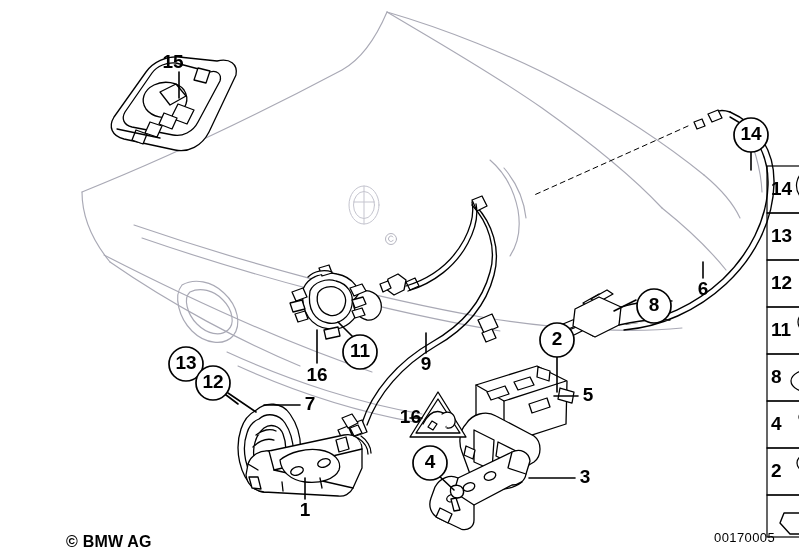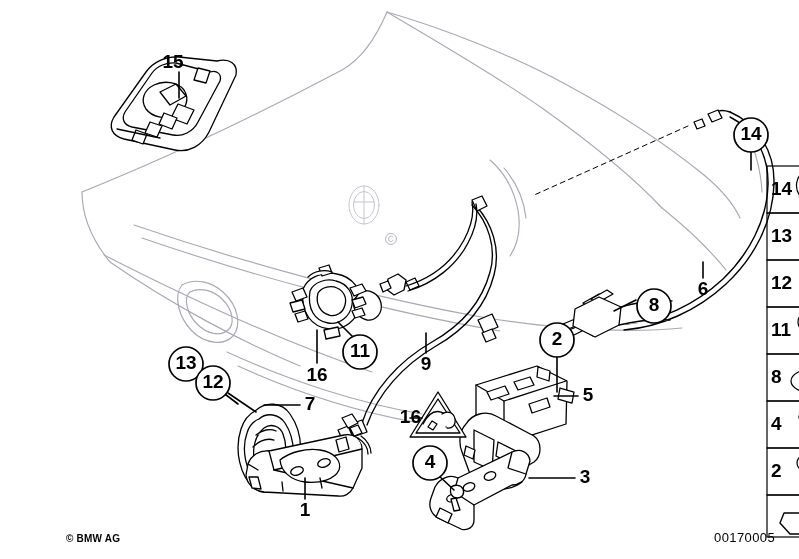--- a/index.html
+++ b/index.html
@@ -1,21 +1,21 @@
 <!DOCTYPE html>
 <html><head>
 <meta charset="utf-8">
 <style>
   html,body{margin:0;padding:0;background:#fff;}
   body{width:799px;height:559px;overflow:hidden;
        font-family:"Liberation Sans",sans-serif;color:#000;}
   #stage{position:relative;width:799px;height:559px;background:#ffffff;margin-left:42px;}
   svg.layer{position:absolute;left:0;top:0;width:799px;height:559px;}
   .callout-num{font-weight:bold;font-size:19px;font-family:"Liberation Sans",sans-serif;}
-  .copyright{position:absolute;left:24px;top:533px;font-size:10px;font-weight:bold;
+  .copyright{position:absolute;left:24px;top:533px;font-size:16px;font-weight:bold;
              letter-spacing:.2px;font-family:"Liberation Sans",sans-serif;}
   .partno{position:absolute;left:672px;top:530px;font-size:13px;
           letter-spacing:.4px;font-family:"Liberation Sans",sans-serif;}
 </style>
 </head>
 <body>
 
 <div id="stage">
 
   <svg class="layer" viewBox="0 0 799 559">

